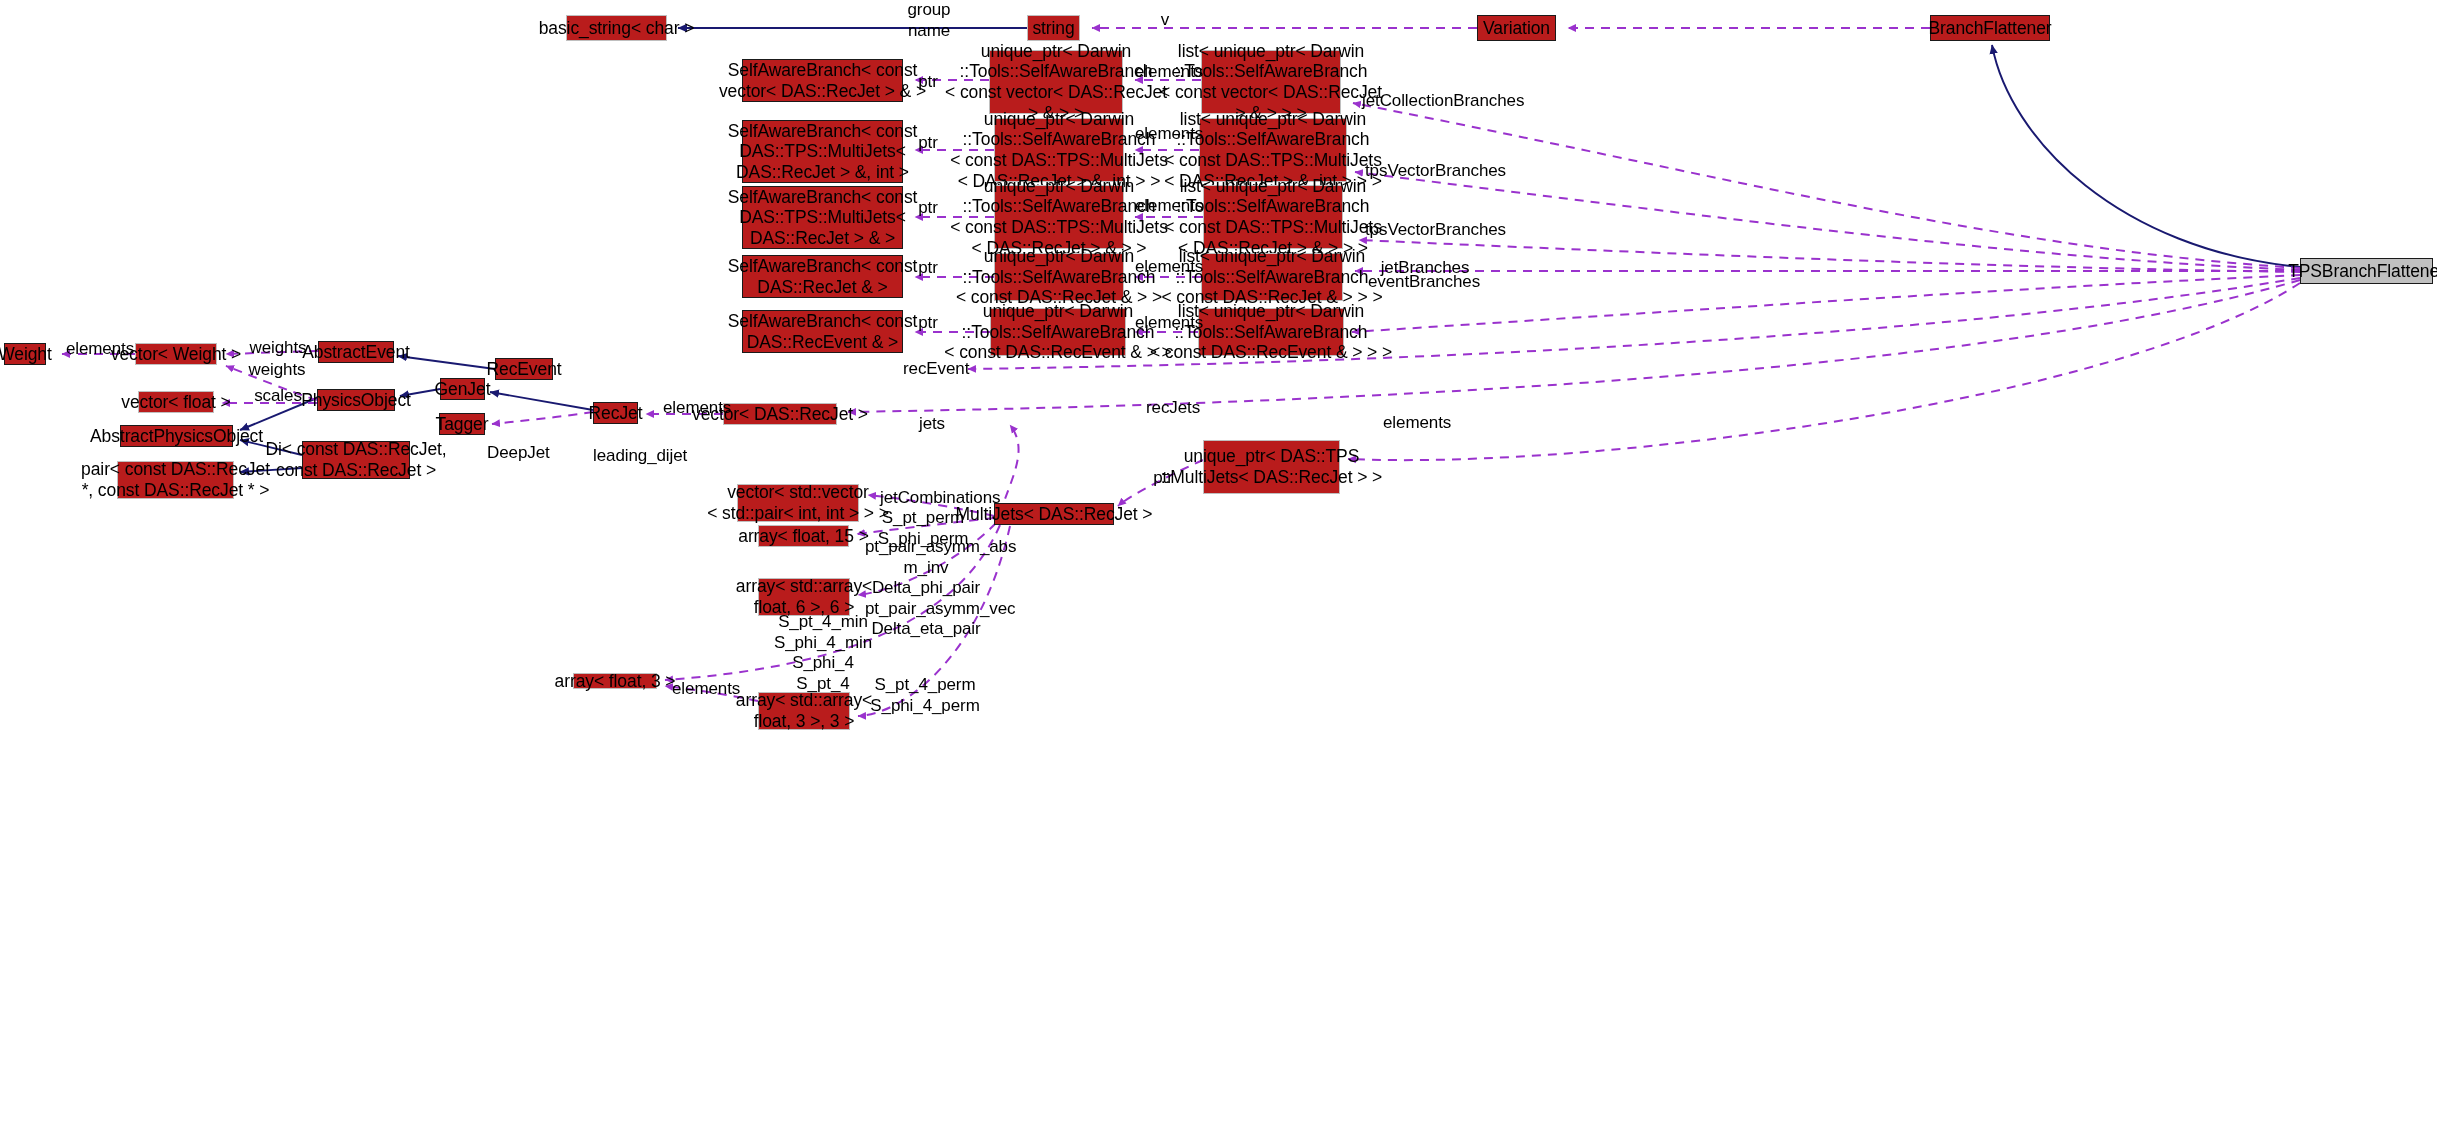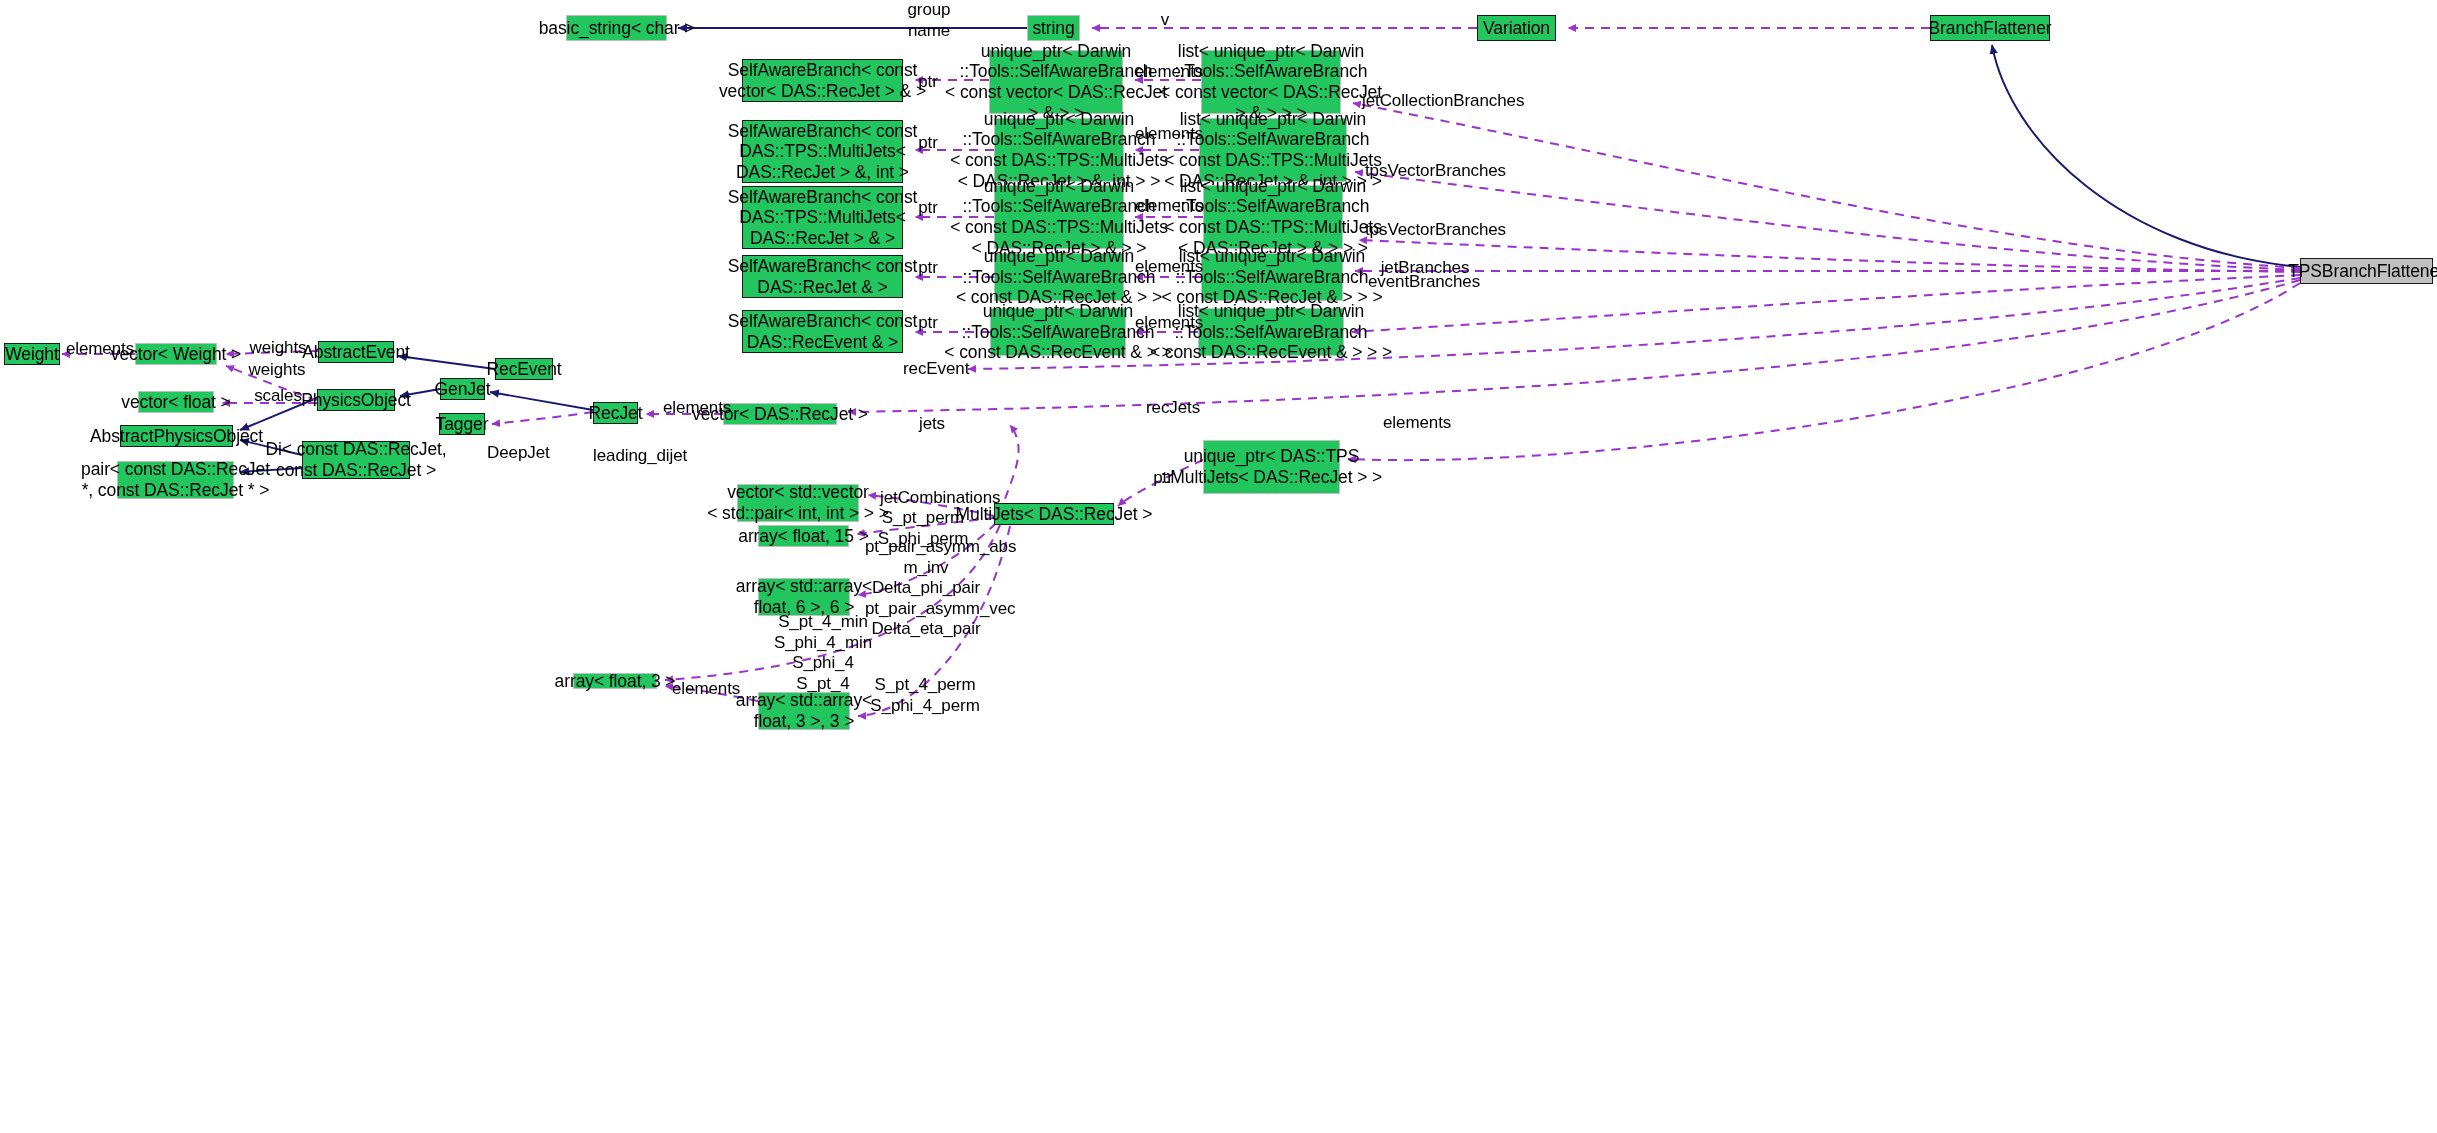--- a/index.html
+++ b/index.html
@@ -18,21 +18,21 @@
   svg#edges {
     position: absolute;
     left: 0; top: 0;
     width: 2437px;
     height: 1133px;
     pointer-events: none;
   }
   .node {
     position: absolute;
     box-sizing: border-box;
-    background: #22c55e;
+    background: #b91c1c;
     display: flex;
     align-items: center;
     justify-content: center;
     text-align: center;
     font-size: 17.5px;
     line-height: 20.6px;
     color: #000000;
     white-space: pre;
     letter-spacing: -0.1px;
   }
@@ -176,21 +176,21 @@
       <div class="node thin" style="left: 1203px; top: 185px; width: 140px; height: 64px;">list&lt; unique_ptr&lt; Darwin
 ::Tools::SelfAwareBranch
 &lt; const DAS::TPS::MultiJets
 &lt; DAS::RecJet &gt; &amp; &gt; &gt; &gt;</div>
       <div class="node thin" style="left: 1201px; top: 253px; width: 142px; height: 48px;">list&lt; unique_ptr&lt; Darwin
 ::Tools::SelfAwareBranch
 &lt; const DAS::RecJet &amp; &gt; &gt; &gt;</div>
       <div class="node thin" style="left: 1198px; top: 308px; width: 146px; height: 48px;">list&lt; unique_ptr&lt; Darwin
 ::Tools::SelfAwareBranch
 &lt; const DAS::RecEvent &amp; &gt; &gt; &gt;</div>
-      <div class="node thick" style="left: 4px; top: 343px; width: 56px; height: 22px;">Weight</div>
+      <div class="node thick" style="left: 4px; top: 343px; width: 42px; height: 22px;">Weight</div>
       <div class="node thin" style="left: 135px; top: 343px; width: 82px; height: 22px;">vector&lt; Weight &gt;</div>
       <div class="node thick" style="left: 318px; top: 341px; width: 76px; height: 22px;">AbstractEvent</div>
       <div class="node thin" style="left: 138px; top: 391px; width: 76px; height: 22px;">vector&lt; float &gt;</div>
       <div class="node thick" style="left: 317px; top: 389px; width: 78px; height: 22px;">PhysicsObject</div>
       <div class="node thick" style="left: 120px; top: 425px; width: 113px; height: 22px;">AbstractPhysicsObject</div>
       <div class="node thin" style="left: 117px; top: 461px; width: 117px; height: 38px;">pair&lt; const DAS::RecJet
 *, const DAS::RecJet * &gt;</div>
       <div class="node thick" style="left: 302px; top: 441px; width: 108px; height: 38px;">Di&lt; const DAS::RecJet,
 const DAS::RecJet &gt;</div>
       <div class="node thick" style="left: 495px; top: 358px; width: 58px; height: 22px;">RecEvent</div>

